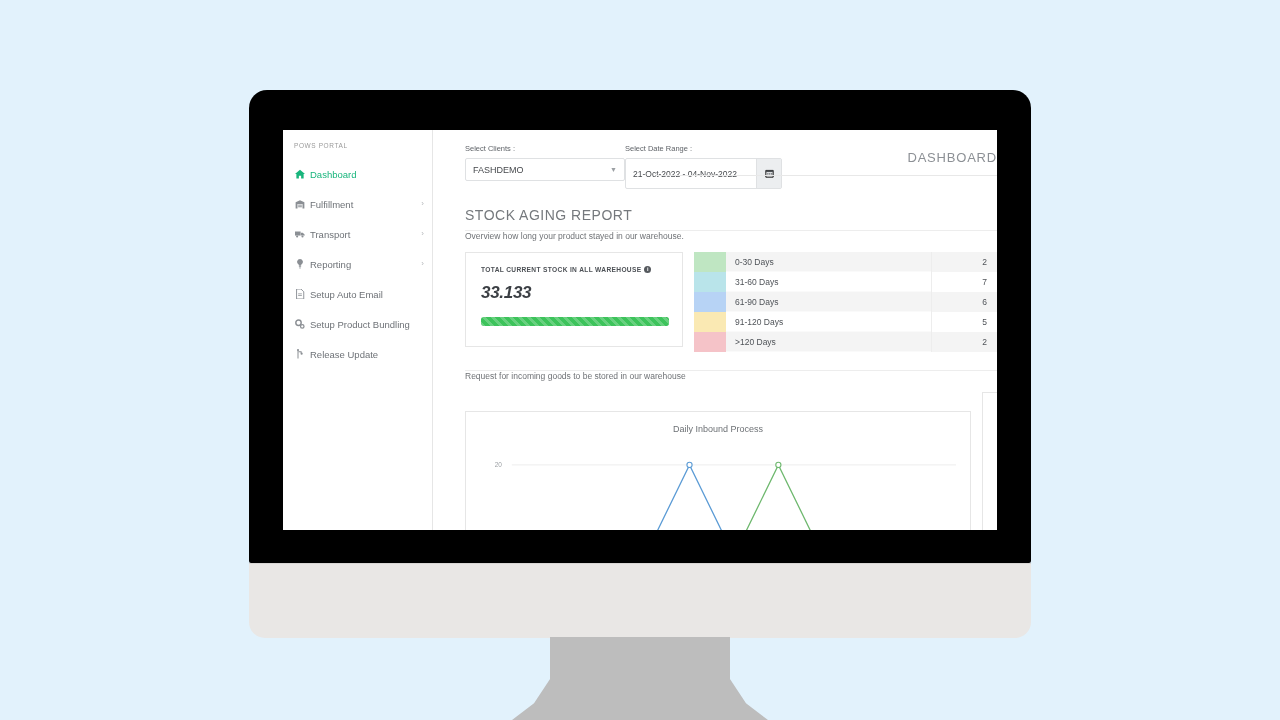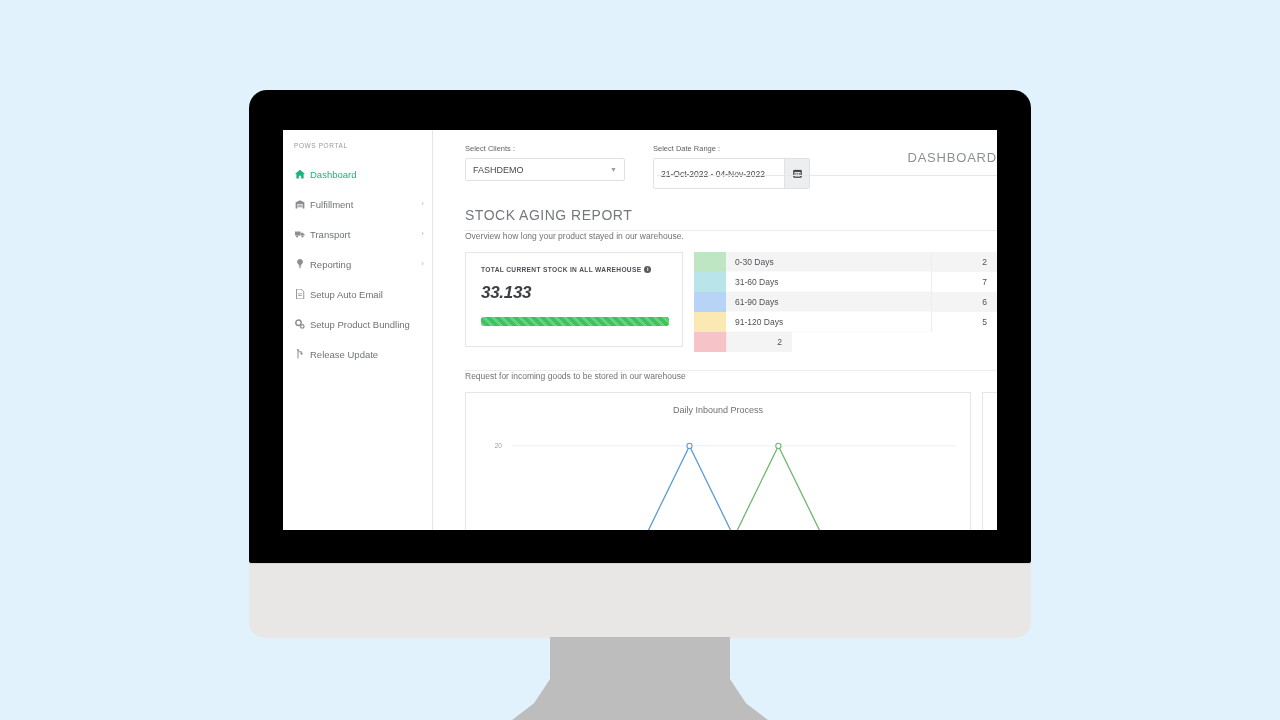--- a/index.html
+++ b/index.html
@@ -87,21 +87,21 @@
   .nav-caret {
     position: absolute; right: 8px; top: 50%; transform: translateY(-50%);
     font-size: 8px; color: #b5b8bb; line-height: 1;
   }
 
   
   #main { flex: 1; height: 100%; overflow: hidden; position: relative; background: #fff; }
   #main-inner { padding: 10px 0 0 0; }
 
   
-  .filter-row { display: flex; padding: 4px 0 0 32px; gap: 28px; }
+  .filter-row { display: flex; padding: 4px 0 0 32px; }
   .filter-group { display: flex; flex-direction: column; }
   .filter-label { font-size: 7.5px; color: #5f6368; margin-bottom: 5px; }
   .select-box {
     width: 160px; height: 23px;
     border: 1px solid #dfe1e3; border-radius: 2px;
     background: #fff;
     display: flex; align-items: center; justify-content: space-between;
     padding: 0 7px; font-size: 9px; color: #46494d; cursor: pointer;
   }
   .select-caret { font-size: 7px; color: #9b9fa3; }
@@ -183,21 +183,21 @@
     width: 66px; min-width: 66px;
     display: flex; align-items: center; justify-content: flex-end;
     padding-right: 10px; font-size: 8.5px; color: #4f5358;
     border-left: 1px solid #ededed;
   }
 
   
   .chart-row { display: flex; gap: 11px; margin-top: 11px; }
   .chart-card {
     width: 506px; min-width: 506px; height: 150px;
-    border: 1px solid #e6e6e6; background: #fff; position: relative;
+    border: 1px solid #e6e6e6; background: #fff; position: relative; margin-top: 19px;
   }
   .chart-card-side {
     width: 120px; min-width: 120px; height: 150px;
     border: 1px solid #e6e6e6; background: #fff;
   }
   .chart-title {
     text-align: center; font-size: 9px; color: #6d7175; padding-top: 12px;
   }
   .chart-plot { position: absolute; left: 0; right: 0; top: 30px; bottom: 0; }
   .chart-plot svg { width: 100%; height: 100%; display: block; }
@@ -363,20 +363,21 @@
                     <div class="aging-name">61-90 Days</div>
                     <div class="aging-val">6</div>
                   </div>
                   <div class="aging-item">
                     <div class="aging-swatch" style="background: rgb(250, 233, 179);"></div>
                     <div class="aging-name">91-120 Days</div>
                     <div class="aging-val">5</div>
                   </div>
                   <div class="aging-item">
                     <div class="aging-swatch" style="background: rgb(245, 195, 200);"></div>
+                    <div class="aging-name">&gt;120 Days</div>
                     <div class="aging-val">2</div>
                   </div>
                 </div>
 
             </div>
           </div>
 
           <div class="section">
             <div class="section-rule"></div>
             <div class="section-sub">Request for incoming goods to be stored in our warehouse</div>

